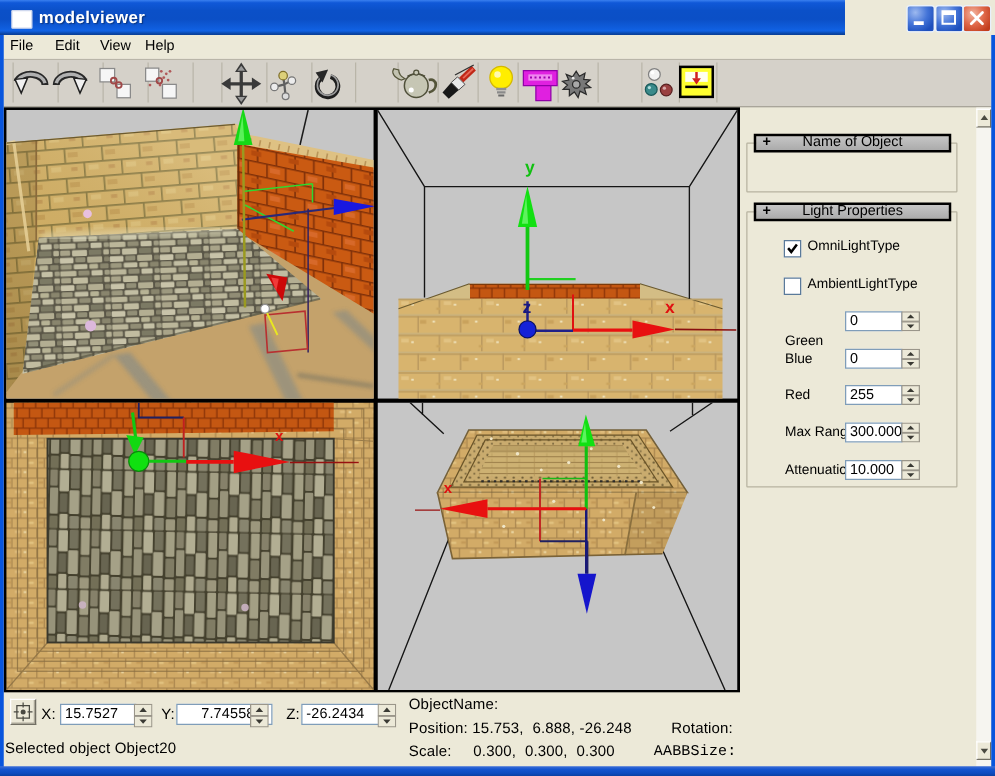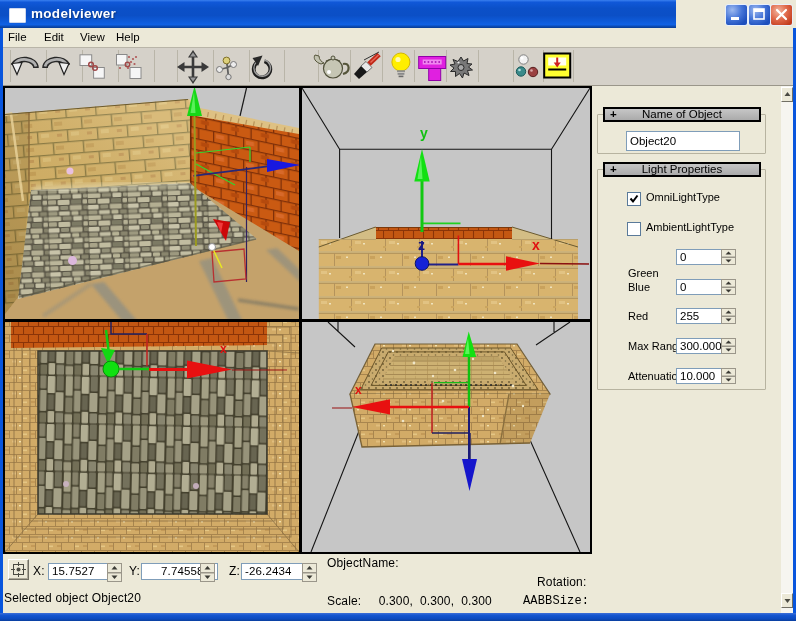--- a/index.html
+++ b/index.html
@@ -417,21 +417,20 @@
 <div id="rightpanel" class="abs">
 <div class="abs" style="left:189px;top:0;width:12px;height:527px;background:#f6f5f0;"></div>
 <div class="abs" style="left:189px;top:1px;width:12px;height:15px;background:#ece9d8;border:1px solid #fff;border-right-color:#716F64;border-bottom-color:#716F64;box-sizing:border-box;"><svg width="11" height="13">
         <polygon points="5.5,4 2.5,8 8.5,8" fill="#4a4a42"></polygon>
       </svg></div>
 <div class="abs" style="left:189px;top:507px;width:12px;height:15px;background:#ece9d8;border:1px solid #fff;border-right-color:#716F64;border-bottom-color:#716F64;box-sizing:border-box;"><svg width="11" height="13">
         <polygon points="5.5,9 2.5,5 8.5,5" fill="#4a4a42"></polygon>
       </svg></div>
 <div class="grp" style="left:5px;top:28px;width:167px;height:38px;"></div>
 <div class="hdr" style="top:21px;"><span class="plus">+</span>Name of Object</div>
-<div class="fld" style="left:34px;top:45px;width:109px;height:18px;line-height:18px;padding-left:3px;">Object20</div>
 <div class="grp" style="left:5px;top:83px;width:167px;height:219px;"></div>
 <div class="hdr" style="top:76px;"><span class="plus">+</span>Light Properties</div>
 <div class="cb" style="left:35px;top:106px;"><svg width="12" height="12">
         <path d="M2.5 5.5 L5 8.5 L9.5 2.5" fill="none" stroke="#000" stroke-width="2"></path>
       </svg></div>
 <div class="abs" style="left:54px;top:105px;">OmniLightType</div>
 <div class="cb" style="left:35px;top:136px;"></div>
 <div class="abs" style="left:54px;top:135px;">AmbientLightType</div>
 <div class="abs" style="left:36px;top:181px;">Green</div>
 <div class="fld" style="left:84px;top:163px;width:41px;height:14px;line-height:14px;padding-left:3px;">0</div>
@@ -499,19 +498,20 @@
 <div class="abs" style="left:226px;top:10px;">Z:</div>
 <div class="fld" style="left:238px;top:9px;width:58px;height:15px;line-height:15px;padding-left:3px;">-26.2434</div>
 <svg class="abs" style="left:299px;top:9px" width="15" height="19">
       <rect x="0.5" y="0.5" width="14" height="9" fill="#ece9d8" stroke="#9a968a"></rect>
       <rect x="0.5" y="10" width="14" height="8.5" fill="#ece9d8" stroke="#9a968a"></rect>
       <polygon points="7.5,3 4.5,6.5 10.5,6.5" fill="#3a3a34"></polygon>
       <polygon points="7.5,16 4.5,12.5 10.5,12.5" fill="#3a3a34"></polygon>
     </svg>
 <div class="abs" style="left:1px;top:37px;">Selected object Object20</div>
 <div class="abs" style="left:324px;top:2px;white-space:nowrap;">ObjectName:</div>
+<div class="abs" style="left:324px;top:21px;white-space:nowrap;">Position: 15.753,&nbsp; 6.888, -26.248</div>
     <div class="abs" style="left:534px;top:21px;white-space:nowrap;">Rotation:</div>
 <div class="abs" style="left:324px;top:40px;white-space:nowrap;">Scale:&nbsp;&nbsp;&nbsp;&nbsp;&nbsp;0.300,&nbsp; 0.300,&nbsp; 0.300</div>
     <div class="abs" style="left:520px;top:40px;white-space:nowrap;font-family:Liberation Mono, monospace;">AABBSize:</div>
 </div>
 <div id="borderL" class="abs"></div>
 <div id="borderR" class="abs"></div>
 <div id="borderB" class="abs"></div>
 
 </body></html>

